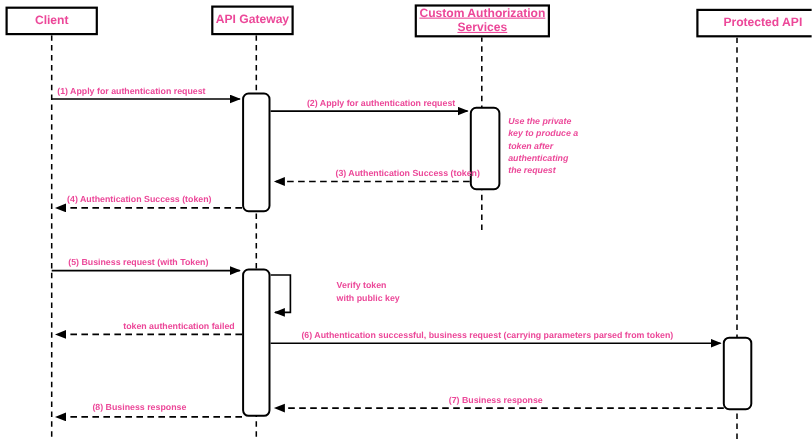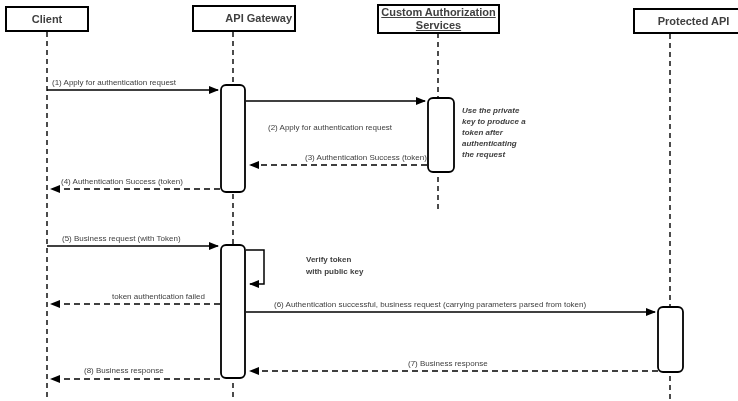--- a/index.html
+++ b/index.html
@@ -1,29 +1,29 @@
 <!DOCTYPE html>
 <html><head>
 <meta charset="utf-8">
 <style>
   html,body { margin:0; padding:0; background:#ffffff; }
   .diagram {
     position:relative; width:738px; height:401px; background:#ffffff;
-    font-family:"Liberation Sans", sans-serif; overflow:hidden; color:#404040;
+    font-family:"Liberation Sans", sans-serif; overflow:hidden; color:#ec4899;
   }
   svg.canvas { position:absolute; left:0; top:0; }
   .actor {
     position:absolute; box-sizing:border-box;
     border:2px solid #000; background:#fff;
     display:flex; align-items:center; justify-content:center;
     text-align:center; font-weight:bold; font-size:11px; line-height:1.15;
     padding:0 2px;
   }
   .msg {
-    position:absolute; font-size:8px; font-weight:normal; white-space:nowrap;
+    position:absolute; font-size:8px; font-weight:bold; white-space:nowrap;
   }
   .msg-multi {
     position:absolute; font-size:8px; font-weight:bold; white-space:pre-line; line-height:12px;margin-left:37px;
   }
   .note {
     position:absolute; font-size:8px; font-weight:bold; white-space:pre-line; line-height:11px;
   }
 </style>
 </head>
 <body>
@@ -55,32 +55,32 @@
     <path d="M246,250 H264 V284 H250" fill="none" stroke="#000" stroke-width="1.5" marker-end="url(#arrow)"></path>
     <line x1="220" y1="304" x2="51" y2="304" stroke="#000" stroke-width="1.5" stroke-dasharray="6 4" marker-end="url(#arrow)"></line>
     <line x1="246" y1="312" x2="655" y2="312" stroke="#000" stroke-width="1.5" marker-end="url(#arrow)"></line>
     <line x1="658" y1="371" x2="250" y2="371" stroke="#000" stroke-width="1.5" stroke-dasharray="6 4" marker-end="url(#arrow)"></line>
     <line x1="220" y1="379" x2="51" y2="379" stroke="#000" stroke-width="1.5" stroke-dasharray="6 4" marker-end="url(#arrow)"></line>
   </svg>
 
   <div class="actor" style="left:5px; top:6px; width:84px; height:26px;">
     <span>Client</span>
   </div>
-  <div class="actor" style="left:192px; top:5px; width:104px; height:27px;justify-content:flex-end;">
+  <div class="actor" style="left:192px; top:5px; width:75px; height:27px;">
     <span>API Gateway</span>
   </div>
   <div class="actor" style="left:377px; top:4px; width:123px; height:30px;text-decoration:underline;">
     <span>Custom Authorization Services</span>
   </div>
   <div class="actor" style="left:609px; top:8px; width:121px; height:26px;margin-left:24px;">
     <span>Protected API</span>
   </div>
 
   <div class="msg" style="left:52px; top:78px;">(1) Apply for authentication request</div>
-  <div class="msg" style="left:268px; top:89px;margin-top:34px;">(2) Apply for authentication request</div>
+  <div class="msg" style="left:279px; top:89px;">(2) Apply for authentication request</div>
   <div class="msg" style="left:305px; top:153px;text-align:center;">(3) Authentication Success (token)</div>
   <div class="msg" style="left:61px; top:177px;">(4) Authentication Success (token)</div>
   <div class="msg" style="left:62px; top:234px;text-align:right;">(5) Business request (with Token)</div>
   <div class="msg-multi" style="left:269px; top:254px;">Verify token
 with public key</div>
   <div class="msg" style="left:68px; top:292px;margin-left:44px;">token authentication failed</div>
   <div class="msg" style="left:274px; top:300px;">(6) Authentication successful, business request (carrying parameters parsed from token)</div>
   <div class="msg" style="left:408px; top:359px;">(7) Business response</div>
   <div class="msg" style="left:84px; top:366px;">(8) Business response</div>
 

